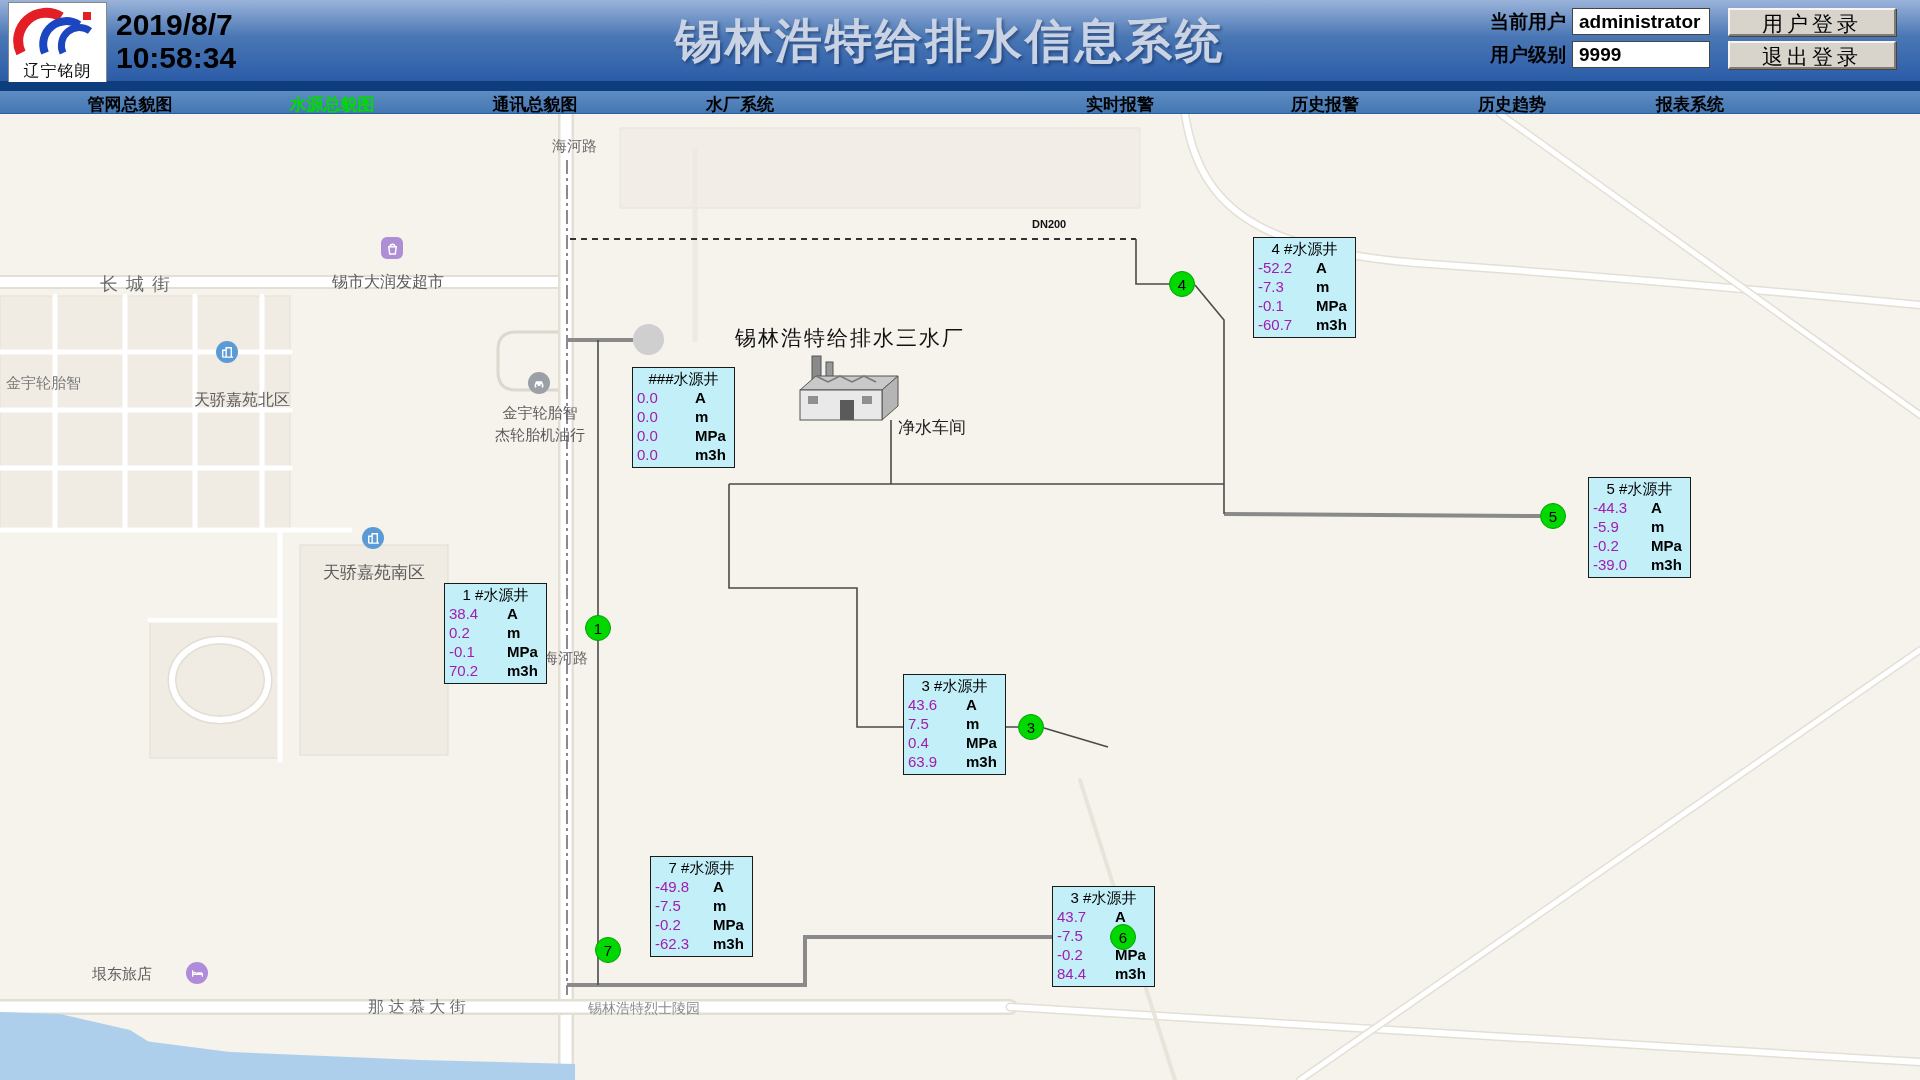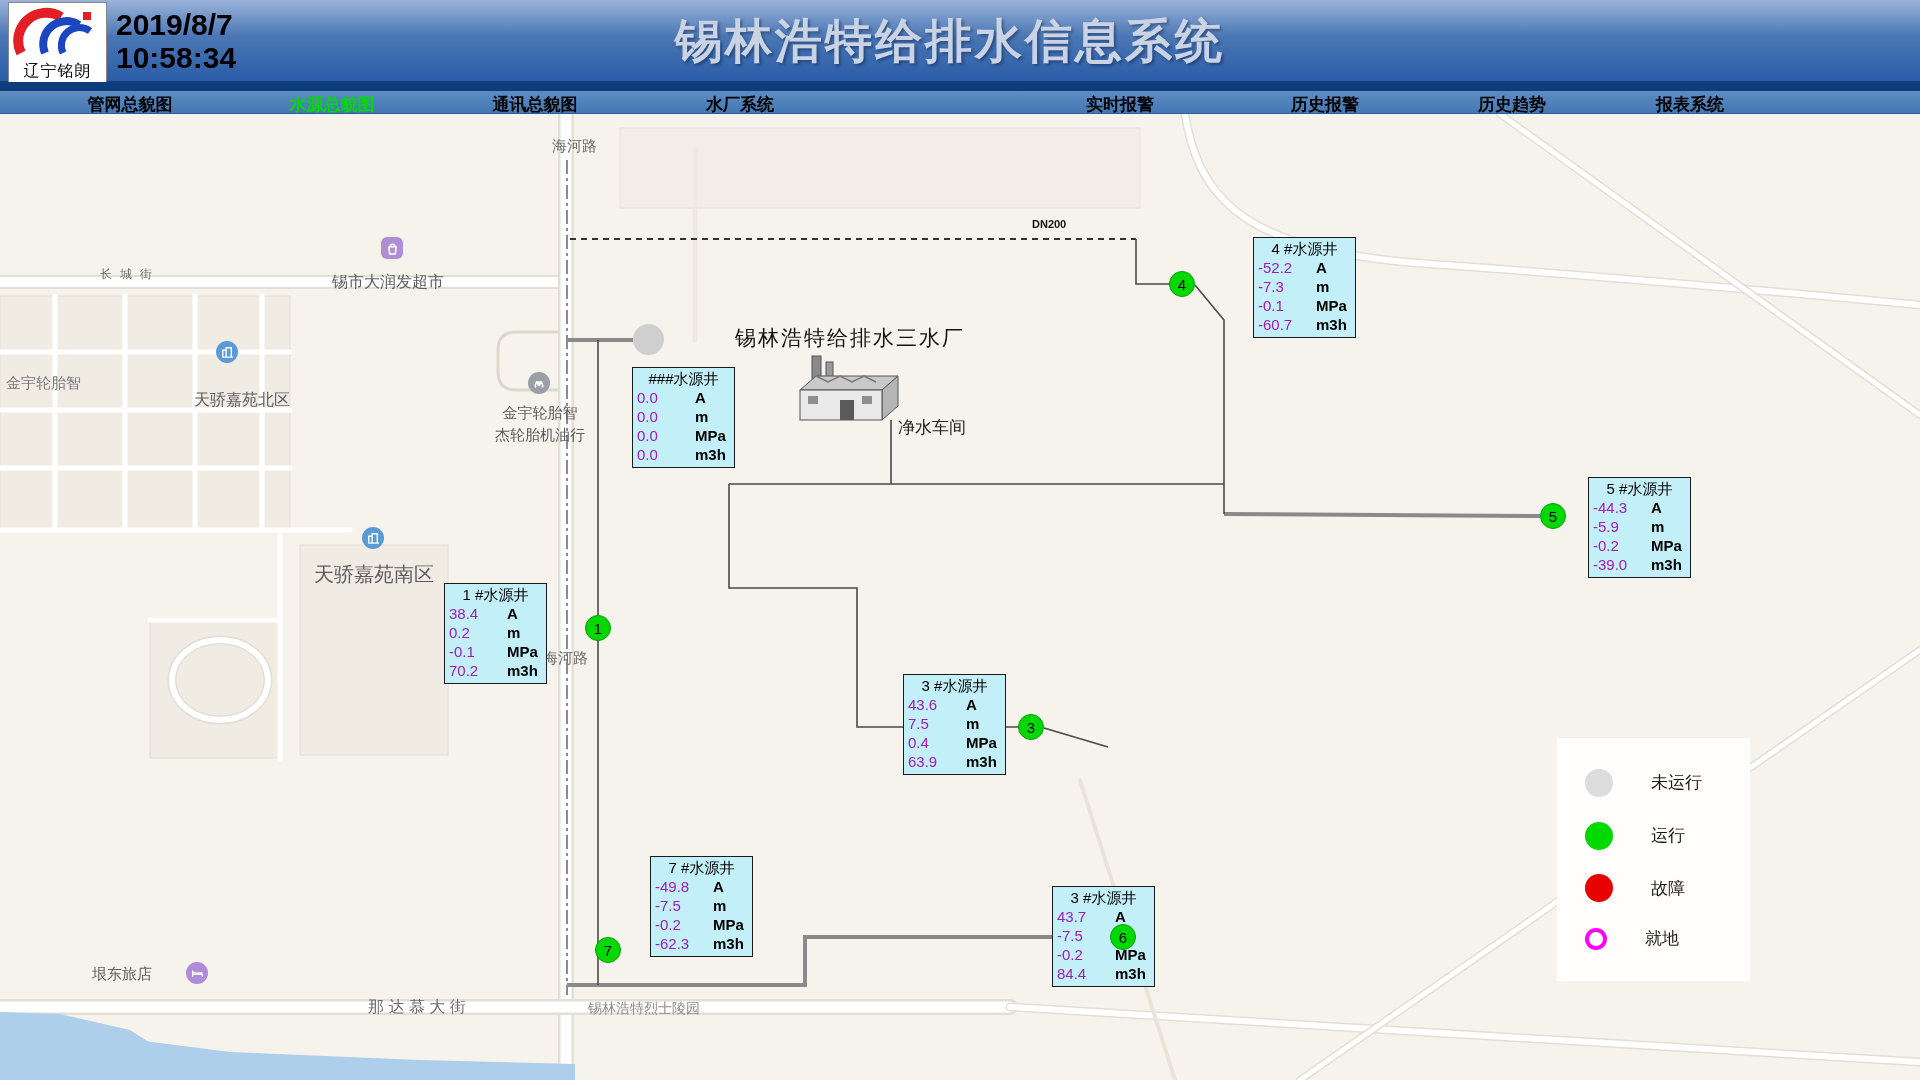--- a/index.html
+++ b/index.html
@@ -159,43 +159,55 @@
         <path d="M50,50 A18,18 0 0 1 77,28" stroke="#1b46c0" stroke-width="7" fill="none"></path>
         <rect x="70" y="9" width="8" height="8" fill="#e31e24"></rect>
       </svg>
       <div class="logo-text">辽宁铭朗</div>
     </div>
     <div class="datetime">
       <div>2019/8/7</div>
       <div>10:58:34</div>
     </div>
     <div class="app-title">锡林浩特给排水信息系统</div>
+    <div class="userpanel">
+      <div class="u-row">
+        <span class="u-label">当前用户</span>
+        <input class="u-field" type="text" value="administrator" style="">
+        <button class="u-btn">用户登录</button>
+      </div>
+      <div class="u-row">
+        <span class="u-label">用户级别</span>
+        <input class="u-field" type="text" value="9999" style="">
+        <button class="u-btn">退出登录</button>
+      </div>
+    </div>
   </div>
   <div class="nav-strip"></div>
 
   <div class="nav">
     <span class="nav-item" style="left:130px">管网总貌图</span>
     <span class="nav-item active" style="left:332px">水源总貌图</span>
     <span class="nav-item" style="left:535px">通讯总貌图</span>
     <span class="nav-item" style="left:740px">水厂系统</span>
     <span class="nav-item" style="left:1120px">实时报警</span>
     <span class="nav-item" style="left:1325px">历史报警</span>
     <span class="nav-item" style="left:1512px">历史趋势</span>
     <span class="nav-item" style="left:1690px">报表系统</span>
   </div>
 
-  <div class="map-label" style="left:100px;top:266px;font-size:12px;letter-spacing:8px">长城街</div>
+  <div class="map-label" style="left:100px;top:272px;font-size:18px;letter-spacing:8px">长城街</div>
   <div class="map-label v-label" style="left:552px;top:133px;font-size:15px">海河路</div>
   <div class="map-label v-label" style="left:543px;top:645px;font-size:15px">海河路</div>
   <div class="map-label" style="left:388px;top:272px;font-size:16px;transform:translateX(-50%);color:#5c5c5c">锡市大润发超市</div>
   <div class="map-label" style="left:6px;top:374px;font-size:15px;color:#7a7a7a">金宇轮胎智</div>
   <div class="map-label" style="left:242px;top:390px;font-size:16px;transform:translateX(-50%);color:#5c5c5c">天骄嘉苑北区</div>
   <div class="map-label" style="left:540px;top:404px;font-size:15px;transform:translateX(-50%);color:#5c5c5c">金宇轮胎智</div>
   <div class="map-label" style="left:540px;top:426px;font-size:15px;transform:translateX(-50%);color:#5c5c5c">杰轮胎机油行</div>
-  <div class="map-label" style="left:374px;top:561px;font-size:20px;transform:translateX(-50%);color:#5c5c5c">天骄嘉苑南区</div>
+  <div class="map-label" style="left:374px;top:561px;font-size:17px;transform:translateX(-50%);color:#5c5c5c">天骄嘉苑南区</div>
   <div class="map-label" style="left:92px;top:965px;font-size:15px;color:#5c5c5c">垠东旅店</div>
   <div class="map-label" style="left:368px;top:997px;font-size:16px">那 达 慕 大 街</div>
   <div class="map-label" style="left:588px;top:1000px;font-size:14px;color:#8b8b8b">锡林浩特烈士陵园</div>
   <div class="plant-title" style="left:735px;top:324px">锡林浩特给排水三水厂</div>
   <div class="map-label" style="left:898px;top:416px;font-size:17px;color:#222">净水车间</div>
   <div class="dn-label" style="left:1032px;top:218px">DN200</div>
 
   <div class="poi-icon" style="left:381px;top:237px;background:#ae8fd6;border-radius:6px">
     <svg width="13" height="13" viewBox="0 0 14 14">
         <path d="M3,5 h8 l-1,8 h-6 Z M4.5,5 a2.5,2.5 0 0 1 5,0" fill="none" stroke="#fff" stroke-width="1.6"></path>
@@ -366,32 +378,14 @@
   </div>
 
   <div class="marker stopped" style="left:633px;top:324px"></div>
   <div class="marker running" style="left:585px;top:615px"><span>1</span></div>
   <div class="marker running" style="left:1018px;top:714px"><span>3</span></div>
   <div class="marker running" style="left:1169px;top:271px"><span>4</span></div>
   <div class="marker running" style="left:1540px;top:503px"><span>5</span></div>
   <div class="marker running" style="left:1110px;top:924px"><span>6</span></div>
   <div class="marker running" style="left:595px;top:937px"><span>7</span></div>
 
-  <div class="legend">
-    <div class="legend-row">
-      <span class="legend-dot stopped"></span>
-      <span class="legend-label">未运行</span>
-    </div>
-    <div class="legend-row">
-      <span class="legend-dot running"></span>
-      <span class="legend-label">运行</span>
-    </div>
-    <div class="legend-row">
-      <span class="legend-dot fault"></span>
-      <span class="legend-label">故障</span>
-    </div>
-    <div class="legend-row">
-      <span class="legend-dot local"></span>
-      <span class="legend-label">就地</span>
-    </div>
-  </div>
 
 </div>
 
 </body></html>

